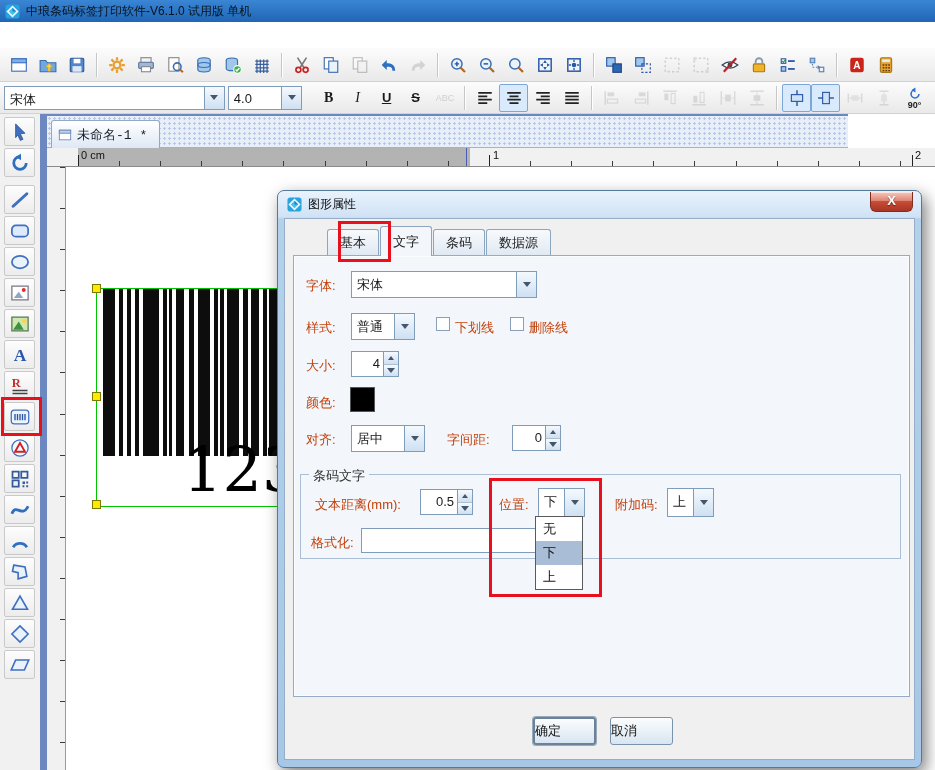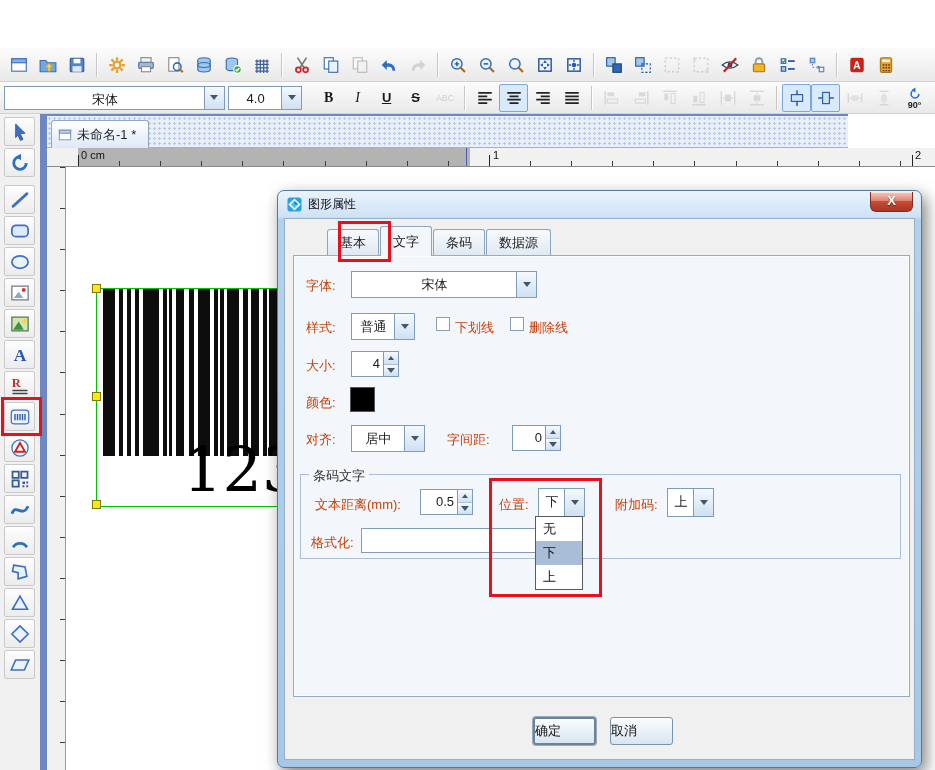--- a/index.html
+++ b/index.html
@@ -23,39 +23,39 @@
   .tbtn.disabled{filter:grayscale(1) opacity(.4);}
   .tbtn.active{background:#d9eafc;border:1px solid #7da7d8;}
   .sep{width:1px;height:24px;background:#c6c6c6;box-shadow:1px 0 0 #fff;margin:0 5px;flex:0 0 auto;}
   .fmt-0{font-weight:bold;font-family:"Liberation Serif",serif;font-size:14px;}
   .fmt-1{font-style:italic;font-family:"Liberation Serif",serif;font-size:14px;}
   .fmt-2{text-decoration:underline;font-weight:bold;font-size:13px;}
   .fmt-3{text-decoration:line-through;font-weight:bold;font-size:13px;}
   .rot-btn{display:flex;flex-direction:column;align-items:center;justify-content:center;width:34px;height:28px;margin-left:auto;}
   .rot-btn .deg{font-size:9px;font-weight:bold;color:#222;line-height:8px;}
   
-  .combo{height:24px;background:#fff;border:1px solid #7f9db9;display:flex;align-items:stretch;box-sizing:border-box;text-align:center;}
+  .combo{height:24px;background:#fff;border:1px solid #7f9db9;display:flex;align-items:stretch;box-sizing:border-box;}
   .combo-text{flex:1;padding:4px 4px 0 5px;font-size:13px;overflow:hidden;white-space:nowrap;}
   .combo-btn{width:19px;background:linear-gradient(#f4f9fe,#cfe0f2);border-left:1px solid #7f9db9;display:flex;align-items:center;justify-content:center;}
   .tri-down{width:0;height:0;border-left:4px solid transparent;border-right:4px solid transparent;border-top:5px solid #44566b;}
   .tri-up{width:0;height:0;border-left:3px solid transparent;border-right:3px solid transparent;border-bottom:4px solid #44566b;}
   .spinner{height:24px;background:#fff;border:1px solid #7f9db9;display:flex;box-sizing:border-box;}
   .spin-val{flex:1;text-align:right;padding:4px 3px 0 0;font-size:13px;}
   .spin-btns{width:14px;display:flex;flex-direction:column;border-left:1px solid #7f9db9;}
   .spin-b{flex:1;background:linear-gradient(#f4f9fe,#cfe0f2);display:flex;align-items:center;justify-content:center;}
   .spin-b + .spin-b{border-top:1px solid #aebfd2;}
   
   .palette{position:absolute;left:0;top:114px;width:40px;height:656px;background:#f1f1f1;}
   .pbtn{position:absolute;left:4px;width:31px;height:29px;background:linear-gradient(#fdfdfd,#ececec);
         border:1px solid #c9c9c9;border-radius:2px;display:flex;align-items:center;justify-content:center;box-sizing:border-box;}
   .vstrip{position:absolute;left:40px;top:114px;width:7px;height:656px;background:#6d87c0;}
   
   .doctabs{position:absolute;left:47px;top:114px;width:801px;height:34px;box-sizing:border-box;
     background-color:#e9eff9;background-image:radial-gradient(#b7c9e6 1px,transparent 1.3px);background-size:5px 5px;
-    border-top:2px solid #6d87c0;border-bottom:1px solid #9db3cf;}
+    border-top:2px solid #6d87c0;border-bottom:1px solid #9db3cf;font-family:Liberation Mono, monospace;}
   .doctab{position:absolute;left:4px;top:4px;height:28px;padding:0 12px 0 6px;display:flex;align-items:center;gap:5px;
     background:linear-gradient(#ffffff,#dde7f4);border:1px solid #93a8c2;border-bottom:none;border-radius:3px 3px 0 0;font-size:13px;color:#16202c;}
   
   .rulerh{position:absolute;left:47px;top:148px;width:888px;height:19px;background:#f1f1f1;border-bottom:1px solid #8a8a8a;box-sizing:border-box;}
   .ruler-gray{position:absolute;left:31px;top:0;width:392px;height:100%;background:#b3b3b3;}
   .ruler-ticks{position:absolute;left:31px;right:2px;bottom:0;height:5px;
     background:repeating-linear-gradient(to right,#3a3a3a 0 1px,transparent 1px 41.1px);}
   .ruler-major{position:absolute;bottom:0;width:1px;height:11px;background:#222;}
   .ruler-label{position:absolute;top:1px;font-size:11px;color:#111;}
   .ruler-caret{position:absolute;left:419px;top:0;width:1px;height:100%;background:#4a5fb0;}
@@ -97,20 +97,31 @@
     line-height:26px;font-size:13px;color:#111;box-sizing:border-box;}
   .btn.focus{border:2px solid #6c8298;box-shadow:0 0 0 1px #98a9ba;line-height:24px;}
   
   .redbox{position:absolute;border:3px solid #e8101c;z-index:50;box-sizing:border-box;}
 </style>
 </head>
 <body>
 
 <div id="app">
 
+  <div class="titlebar">
+    <span style="display:flex;">
+        <svg viewBox="0 0 16 16" width="15" height="15">
+          <rect x="0.5" y="0.5" width="15" height="15" rx="3" fill="#29a3e0"></rect>
+          <path d="M8 1.5 L14.5 8 L8 14.5 L1.5 8 Z" fill="#eef9ff"></path>
+          <path d="M8 4 L12 8 L8 12 L4 8 Z" fill="#45c2ea"></path>
+          <path d="M8 4 L12 8 L8 8 Z" fill="#1d7fc0"></path>
+        </svg>
+      </span>
+    <span class="ttl">中琅条码标签打印软件-V6.1.0 试用版 单机</span>
+  </div>
 
 
   <div class="tb tb1">
       <div class="tbtn">
         <svg viewBox="0 0 16 16" width="18" height="18">
           <rect x="1.5" y="2.5" width="13" height="11" fill="#fff" stroke="#3f6fc0"></rect>
           <rect x="1.5" y="2.5" width="13" height="3.5" fill="#7fb0e8" stroke="#3f6fc0"></rect>
         </svg>
       </div>
       <div class="tbtn">

